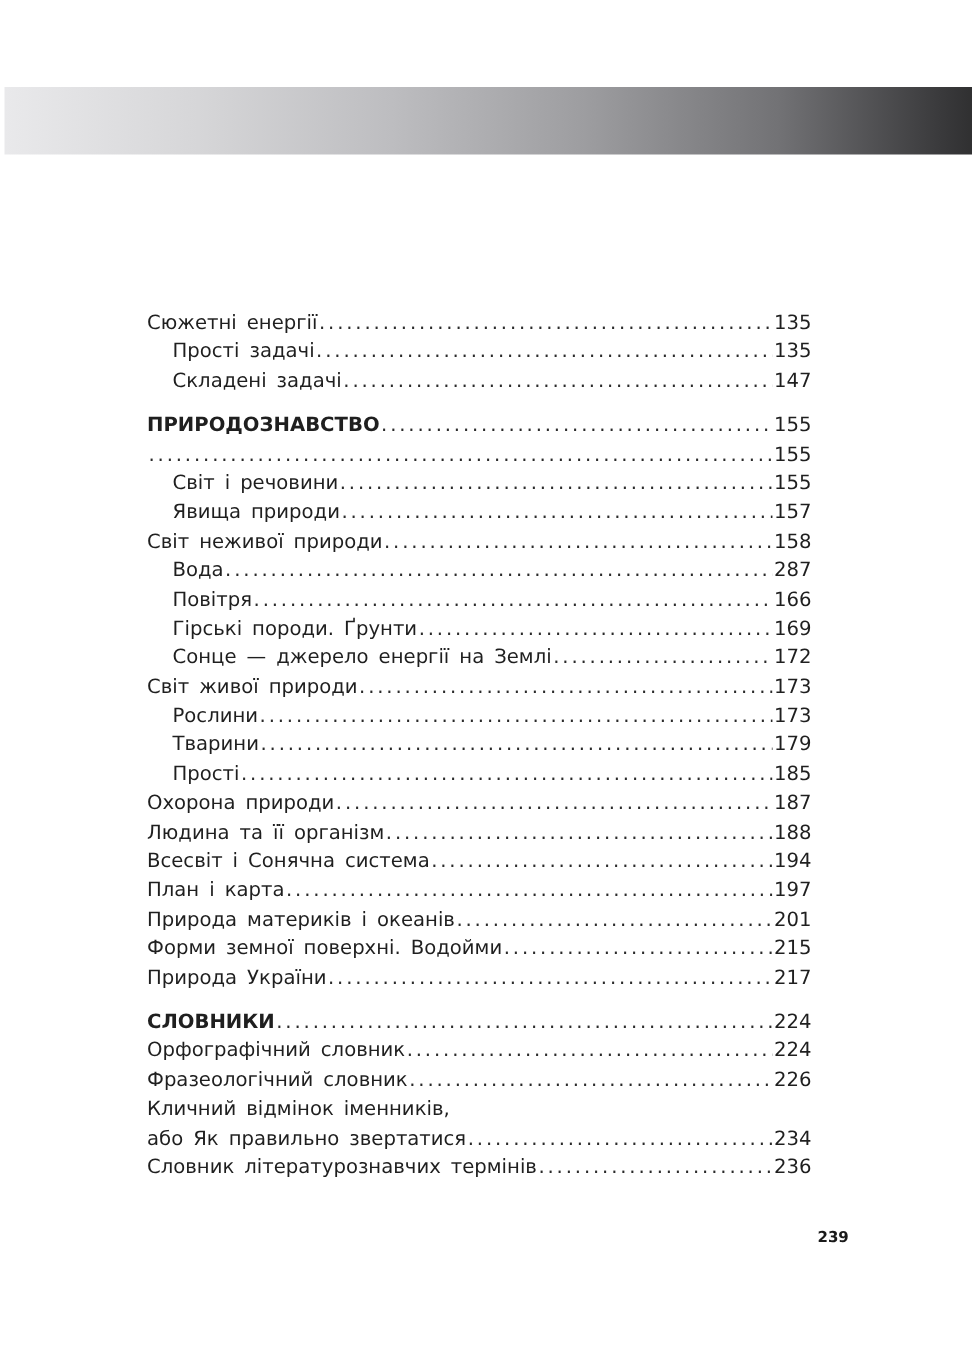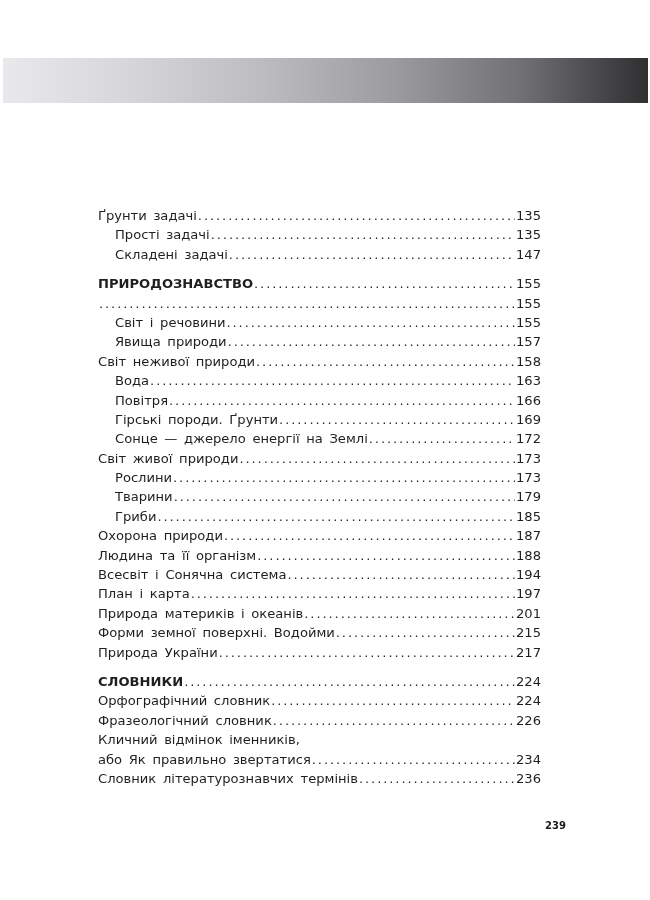--- a/index.html
+++ b/index.html
@@ -70,21 +70,21 @@
     }
   </style>
 </head>
 <body>
 
 <div class="banner"></div>
 
 <div class="toc">
 
   <div class="row">
-    <span class="title">Ґрунти задачі</span>
+    <span class="title">Сюжетні енергії</span>
     <span class="leader"></span>
     <span class="page">135</span>
   </div>
   <div class="row indent">
     <span class="title">Прості задачі</span>
     <span class="leader"></span>
     <span class="page">135</span>
   </div>
   <div class="row indent">
     <span class="title">Складені задачі</span>
@@ -114,21 +114,21 @@
     <span class="page">157</span>
   </div>
   <div class="row">
     <span class="title">Світ неживої природи</span>
     <span class="leader"></span>
     <span class="page">158</span>
   </div>
   <div class="row indent">
     <span class="title">Вода</span>
     <span class="leader"></span>
-    <span class="page">163</span>
+    <span class="page">287</span>
   </div>
   <div class="row indent">
     <span class="title">Повітря</span>
     <span class="leader"></span>
     <span class="page">166</span>
   </div>
   <div class="row indent">
     <span class="title">Гірські породи. Ґрунти</span>
     <span class="leader"></span>
     <span class="page">169</span>
@@ -147,21 +147,21 @@
     <span class="title">Рослини</span>
     <span class="leader"></span>
     <span class="page">173</span>
   </div>
   <div class="row indent">
     <span class="title">Тварини</span>
     <span class="leader"></span>
     <span class="page">179</span>
   </div>
   <div class="row indent">
-    <span class="title">Гриби</span>
+    <span class="title">Прості</span>
     <span class="leader"></span>
     <span class="page">185</span>
   </div>
   <div class="row">
     <span class="title">Охорона природи</span>
     <span class="leader"></span>
     <span class="page">187</span>
   </div>
   <div class="row">
     <span class="title">Людина та її організм</span>

